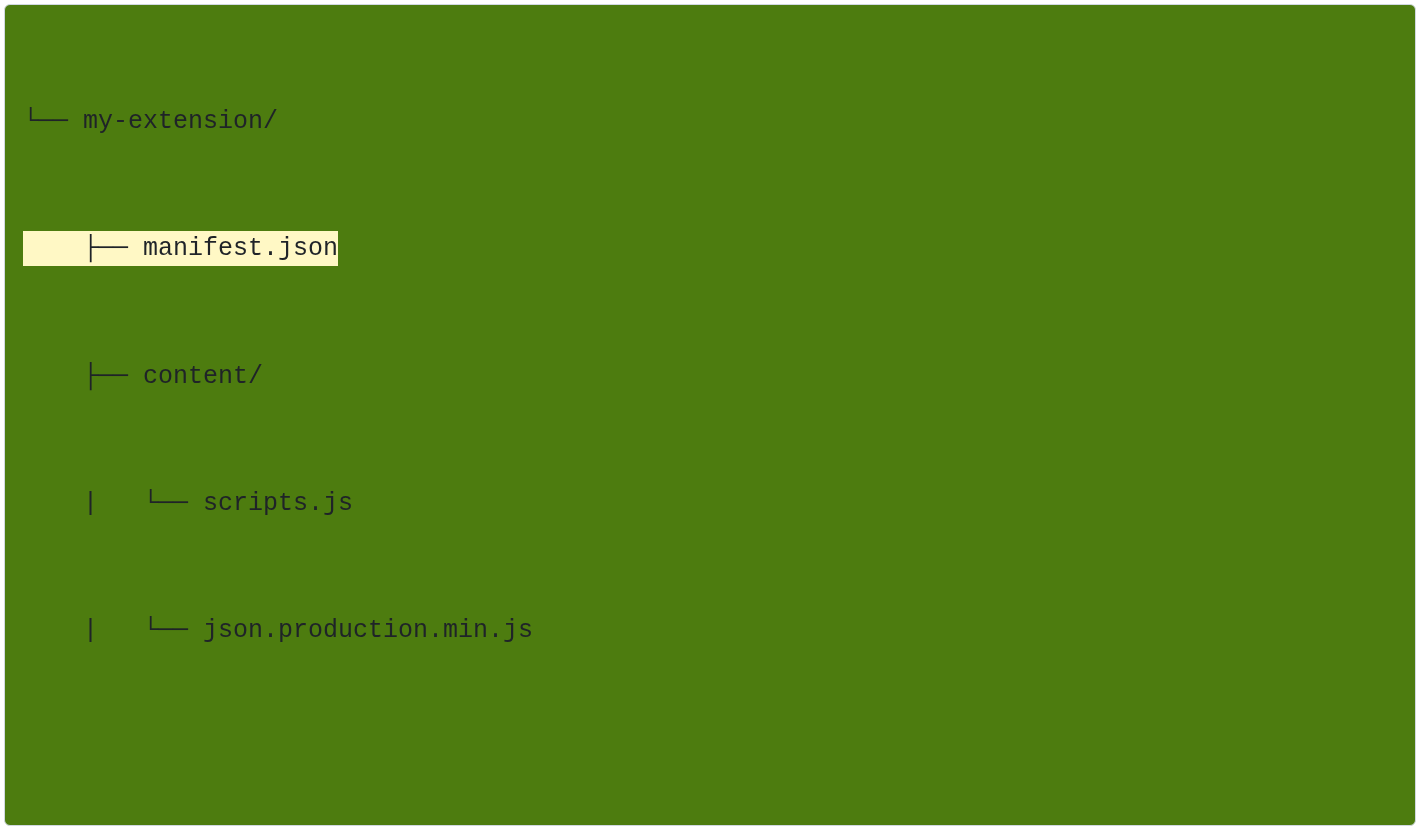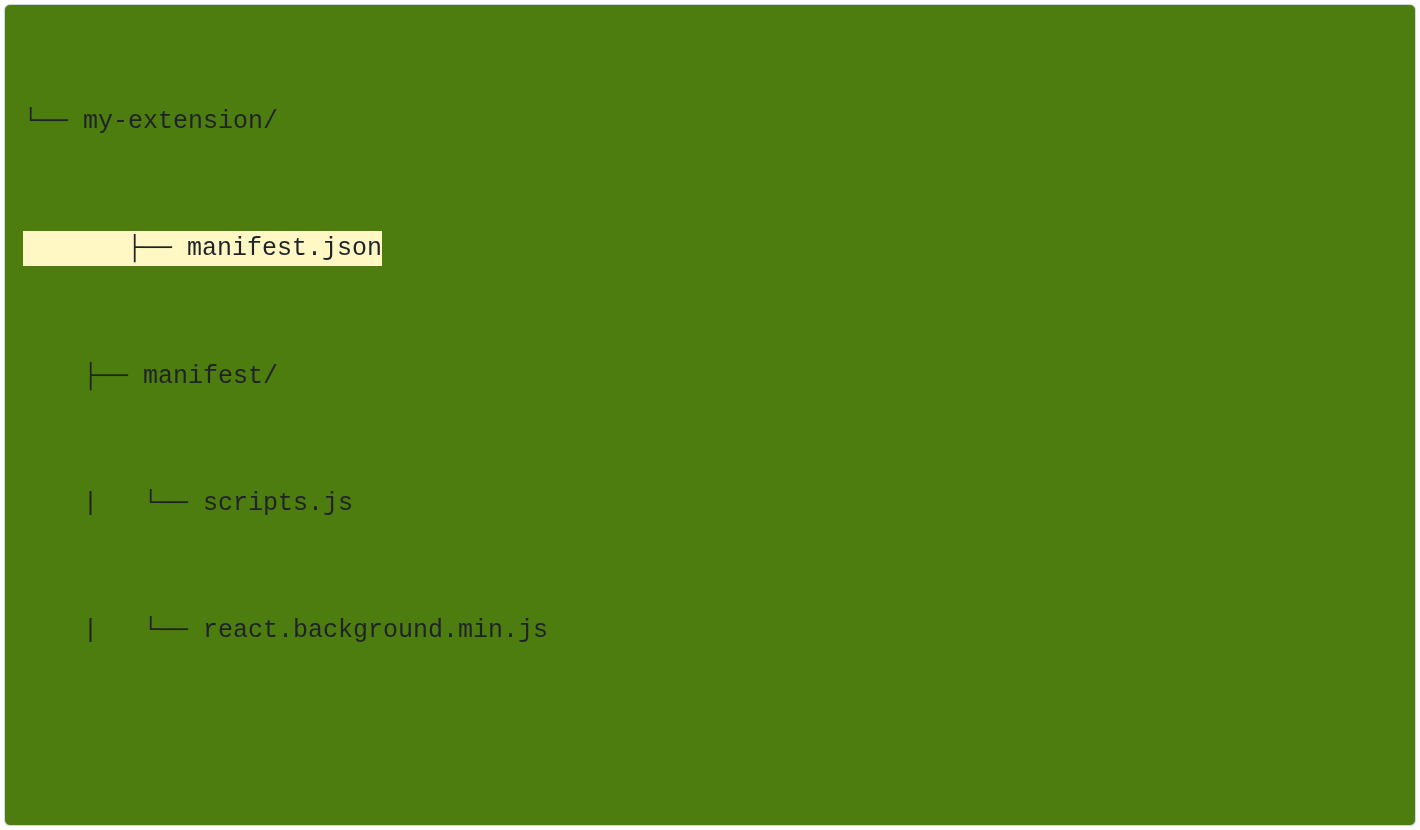--- a/index.html
+++ b/index.html
@@ -35,33 +35,32 @@
       height: 52.3px;
       line-height: 52.3px;
     }
     .tree-line span.text {
       padding: 0;
     }
     .highlight .inner {
       background: #fff8c5;
       padding-top: 3px;
       padding-bottom: 3px;
-      padding-left: 44px;
     }
   </style>
 </head>
 <body>
 
 <div class="container">
   <div class="tree">
     <span class="tree-line"><span class="inner"><span class="text">└── </span><span class="text">my-extension/</span></span></span>
     <span class="tree-line highlight"><span class="inner"><span class="text">    ├── </span><span class="text">manifest.json</span></span></span>
-    <span class="tree-line"><span class="inner"><span class="text">    ├── </span><span class="text">manifest/</span></span></span>
+    <span class="tree-line"><span class="inner"><span class="text">    ├── </span><span class="text">content/</span></span></span>
     <span class="tree-line"><span class="inner"><span class="text">    |   └── </span><span class="text">scripts.js</span></span></span>
-    <span class="tree-line"><span class="inner"><span class="text">    |   └── </span><span class="text">react.background.min.js</span></span></span>
+    <span class="tree-line"><span class="inner"><span class="text">    |   └── </span><span class="text">json.production.min.js</span></span></span>
     
     
     
     
     
     
     
     
     
   </div>

